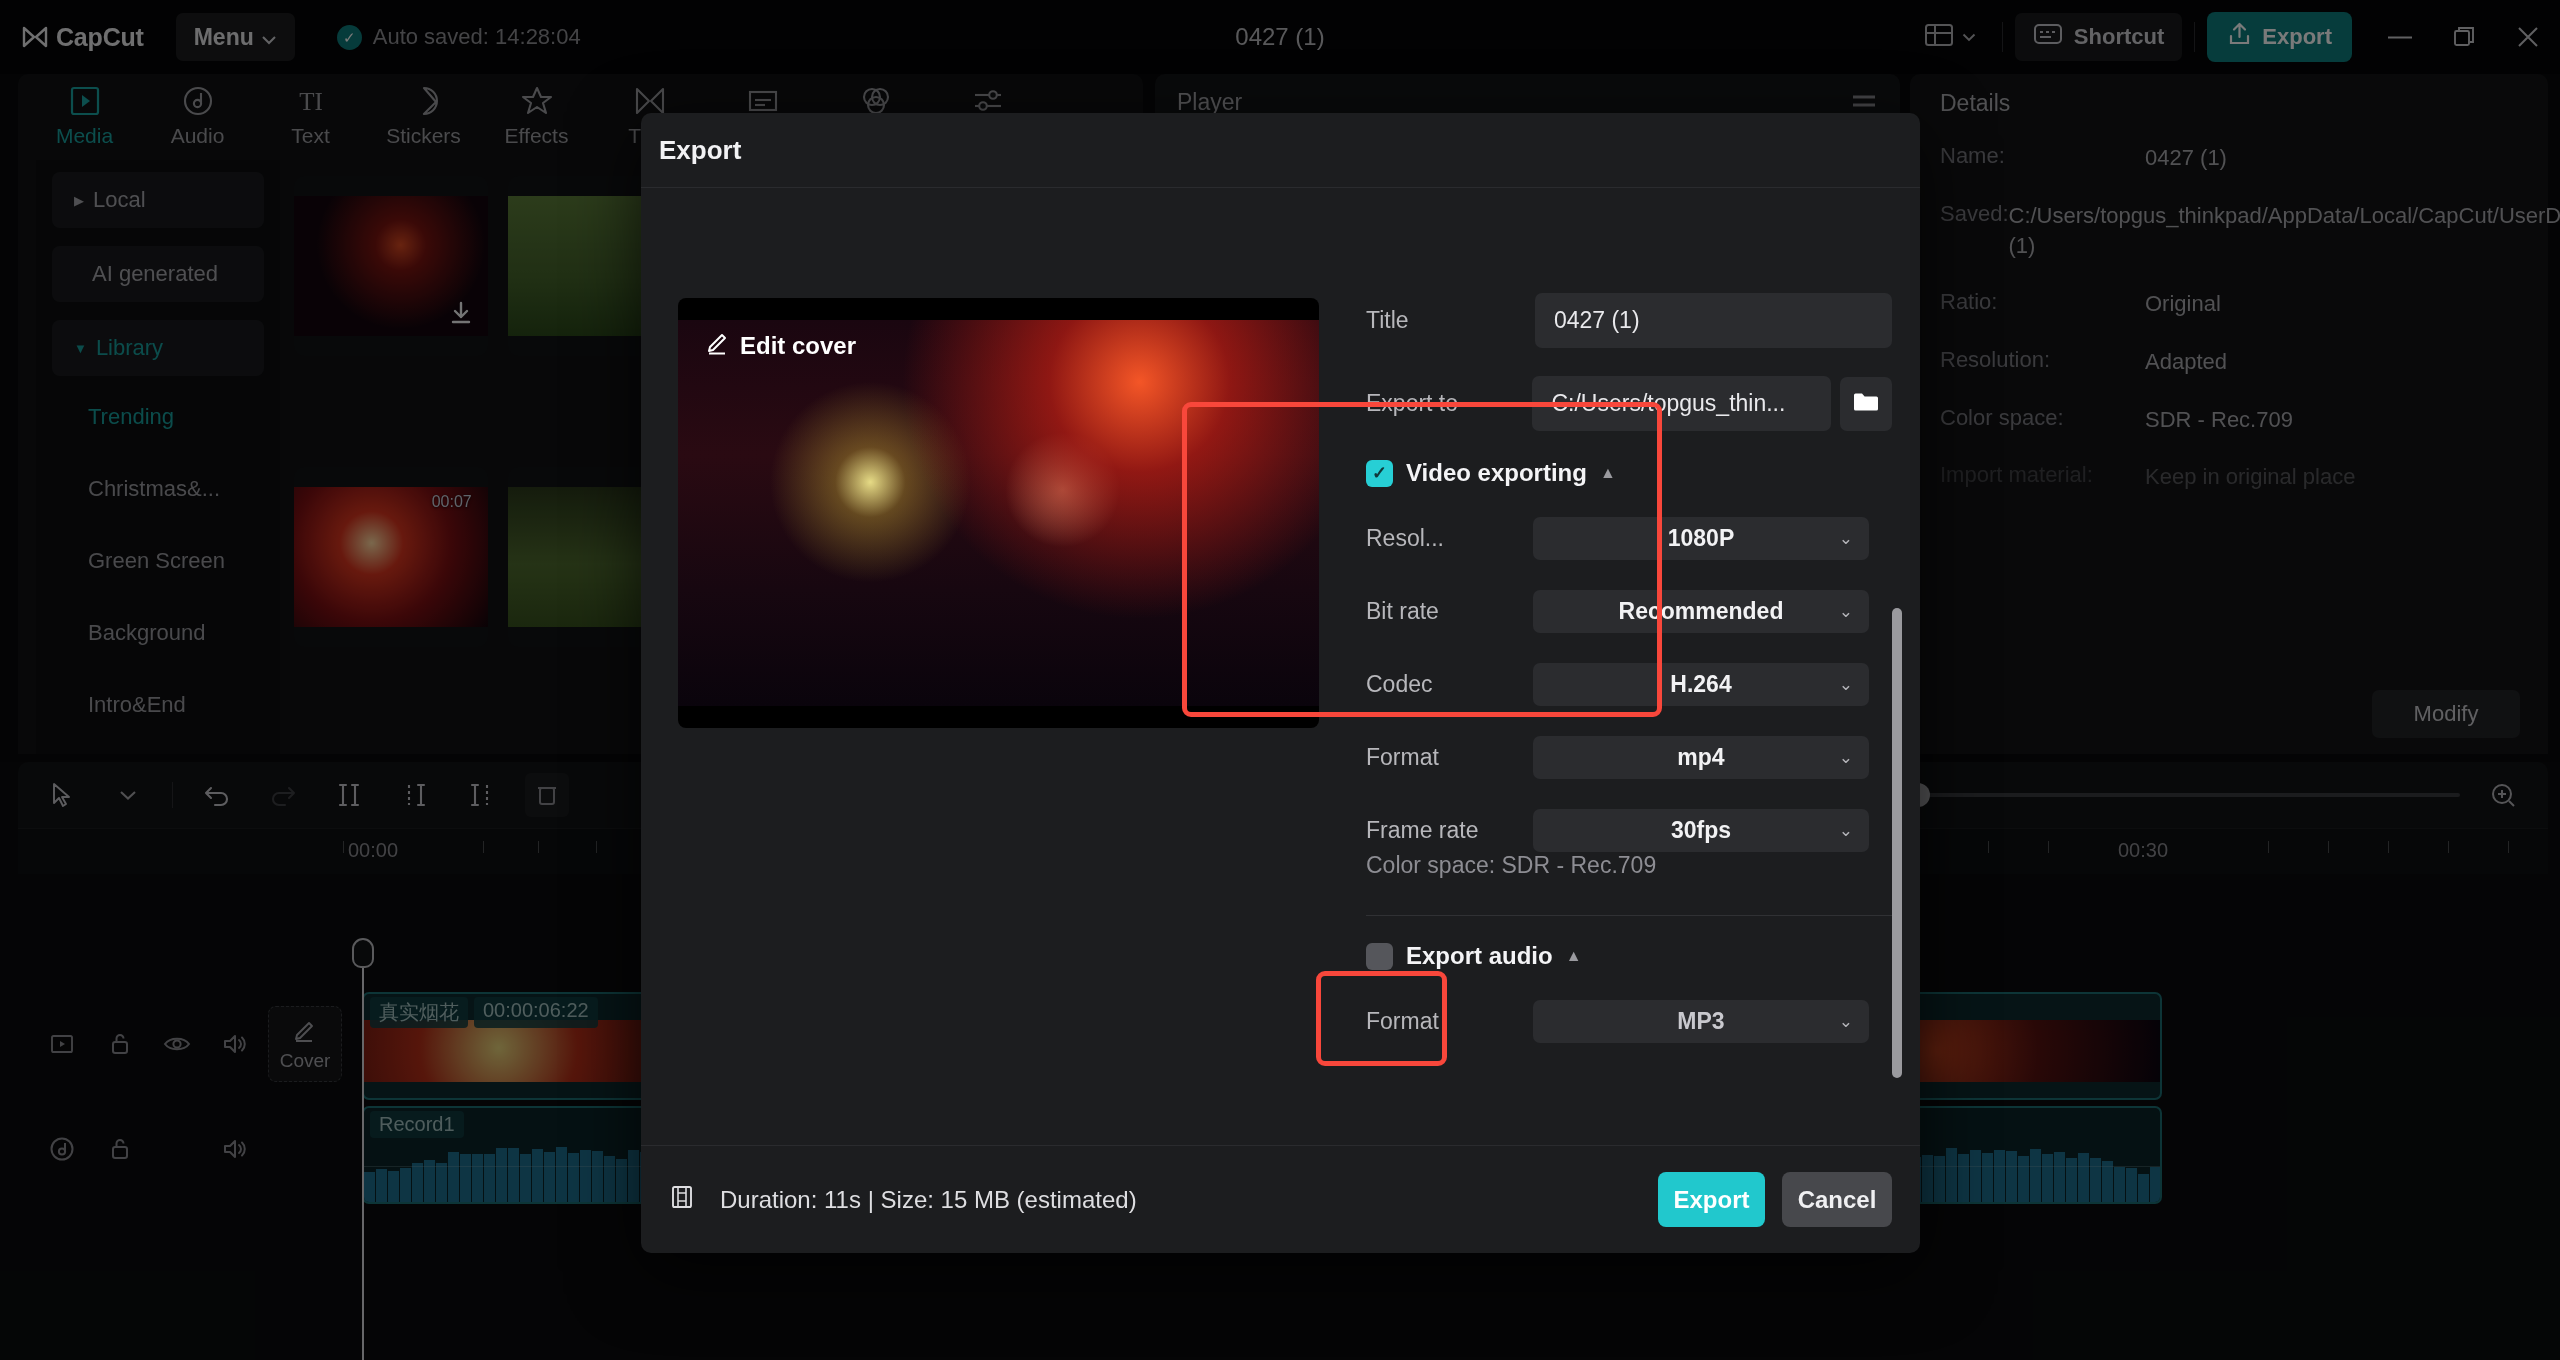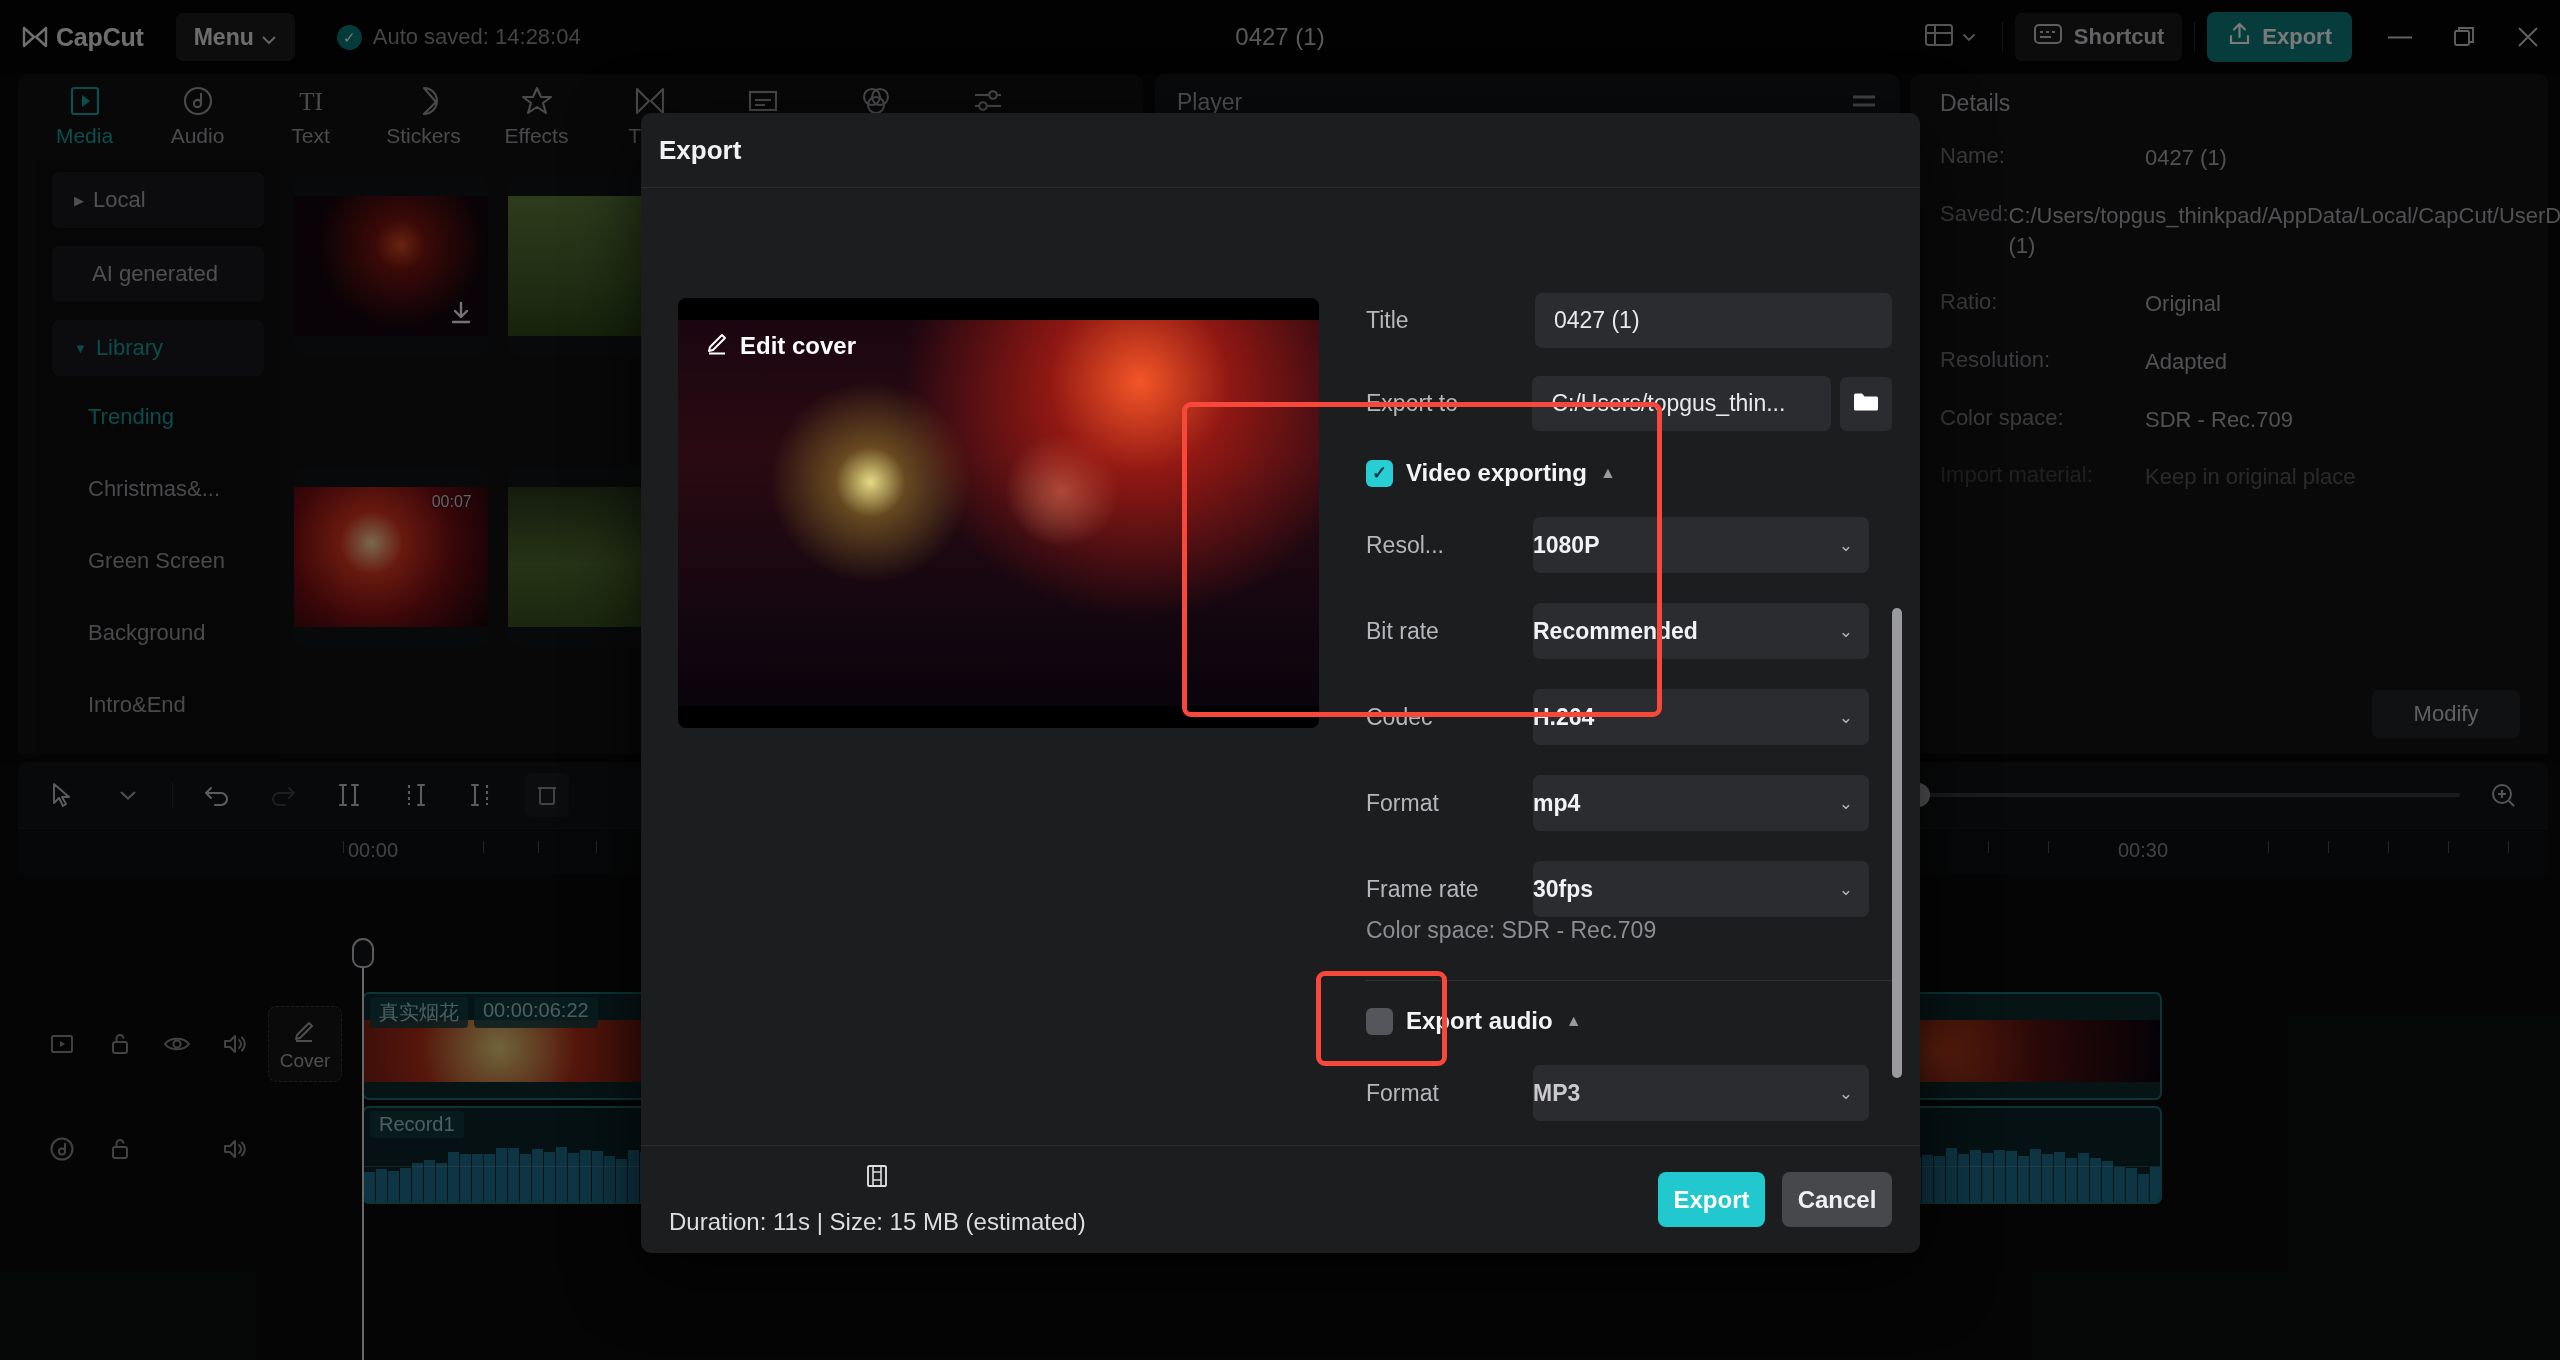--- a/index.html
+++ b/index.html
@@ -233,22 +233,22 @@
     display: flex; align-items: center; justify-content: center;
     color: #10383a; font-size: 18px; font-weight: 700;
   }
   .chk.off { background: #55565b; }
   .section-label { color: #f4f4f6; font-size: 24px; font-weight: 700; }
   .caret-up { color: #9a9a9f; font-size: 16px; }
 
   .srow { display: flex; align-items: center; margin-top: 30px; }
   .slabel { width: 167px; color: #b7b7bb; font-size: 23px; }
   .sselect {
-    width: 336px; height: 56px; border-radius: 7px; background: #2b2c2f;
-    display: flex; align-items: center; justify-content: flex-start; position: relative;
+    width: 336px; height: 43px; border-radius: 7px; background: #2b2c2f;
+    display: flex; align-items: center; justify-content: center; position: relative;
     color: #f2f2f4; font-size: 23px; font-weight: 700;
   }
   .sselect .cv { position: absolute; right: 16px; color: #b3b3b8; font-size: 17px; font-weight: 400; }
   .sselect.muted { color: #c9c9ce; }
   .colorspace-note { color: #8d8d93; font-size: 23px; padding-left: 0; }
   .divider { height: 1px; background: #303134; margin: 36px 0 0; width: 527px; }
 
   .scrollbar {
     position: absolute; right: 18px; top: 420px; width: 10px; height: 470px;
     background: #9a9a9e; border-radius: 5px;
@@ -260,21 +260,21 @@
   }
   .hl-export {
     position: absolute; left: 1316px; top: 971px; width: 131px; height: 95px;
     border: 5px solid #f8473b; border-radius: 9px; z-index: 60; pointer-events: none;
   }
 
   .dlg-foot {
     position: absolute; left: 0; right: 0; bottom: 0; height: 108px;
     border-top: 1px solid #2a2b2e; display: flex; align-items: center; padding: 0 28px;
   }
-  .dur-info { display: flex; align-items: center; gap: 13px; color: #dedee1; font-size: 24px; flex-direction: column; }
+  .dur-info { display: flex; align-items: center; gap: 25px; color: #dedee1; font-size: 24px; }
   .foot-btns { margin-left: auto; display: flex; align-items: center; gap: 17px; }
   .btn-export {
     width: 107px; height: 55px; border-radius: 8px; background: #21c8cd;
     display: flex; align-items: center; justify-content: center;
     color: #ffffff; font-size: 24px; font-weight: 700;
   }
   .btn-cancel {
     width: 110px; height: 55px; border-radius: 8px; background: #47484c;
     display: flex; align-items: center; justify-content: center;
     color: #f0f0f2; font-size: 24px; font-weight: 700;

